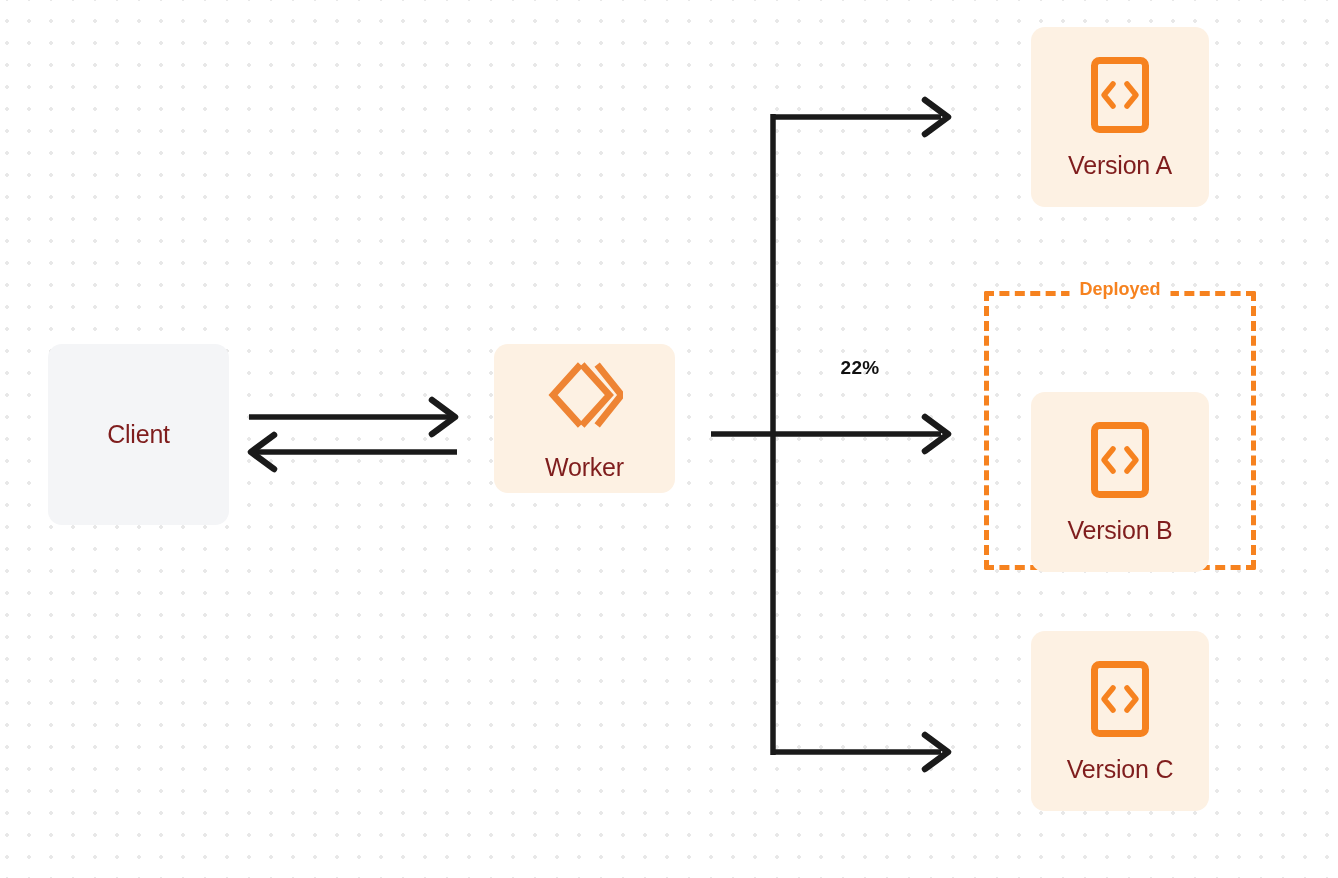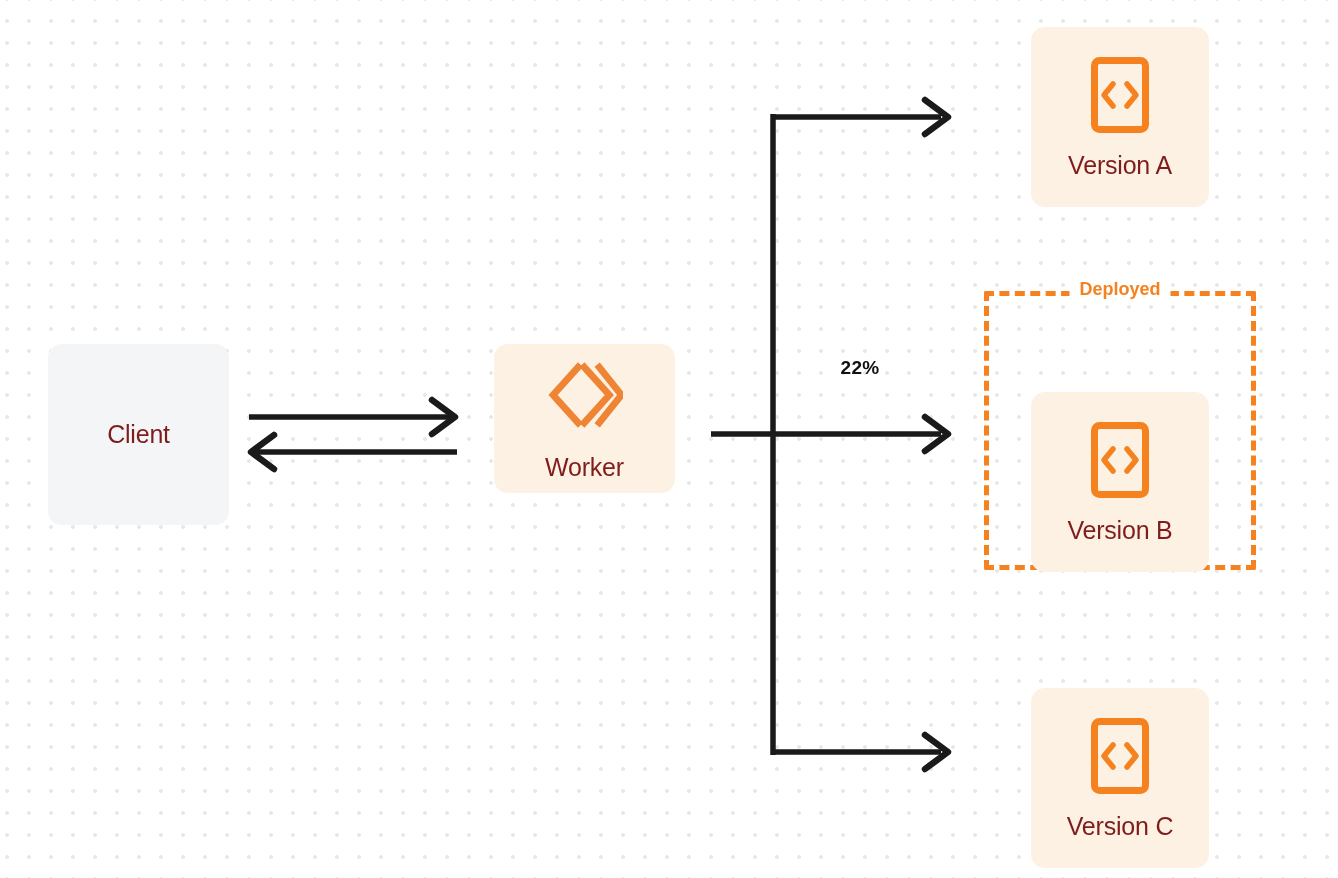--- a/index.html
+++ b/index.html
@@ -64,21 +64,21 @@
 
   
   .version-node {
     width: 178px;
     height: 180px;
     background: #fdf1e3;
     left: 1031px;
   }
   #version-a-node { top: 27px; }
   #version-b-node { top: 344px; margin-top: 48px; }
-  #version-c-node { top: 688px; }
+  #version-c-node { top: 631px; }
   .version-node .node-label { margin-top: 20px; }
 
   
   .workers-logo {
     width: 76px;
     height: 76px;
     display: block;
   }
   .code-doc-icon {
     width: 58px;

